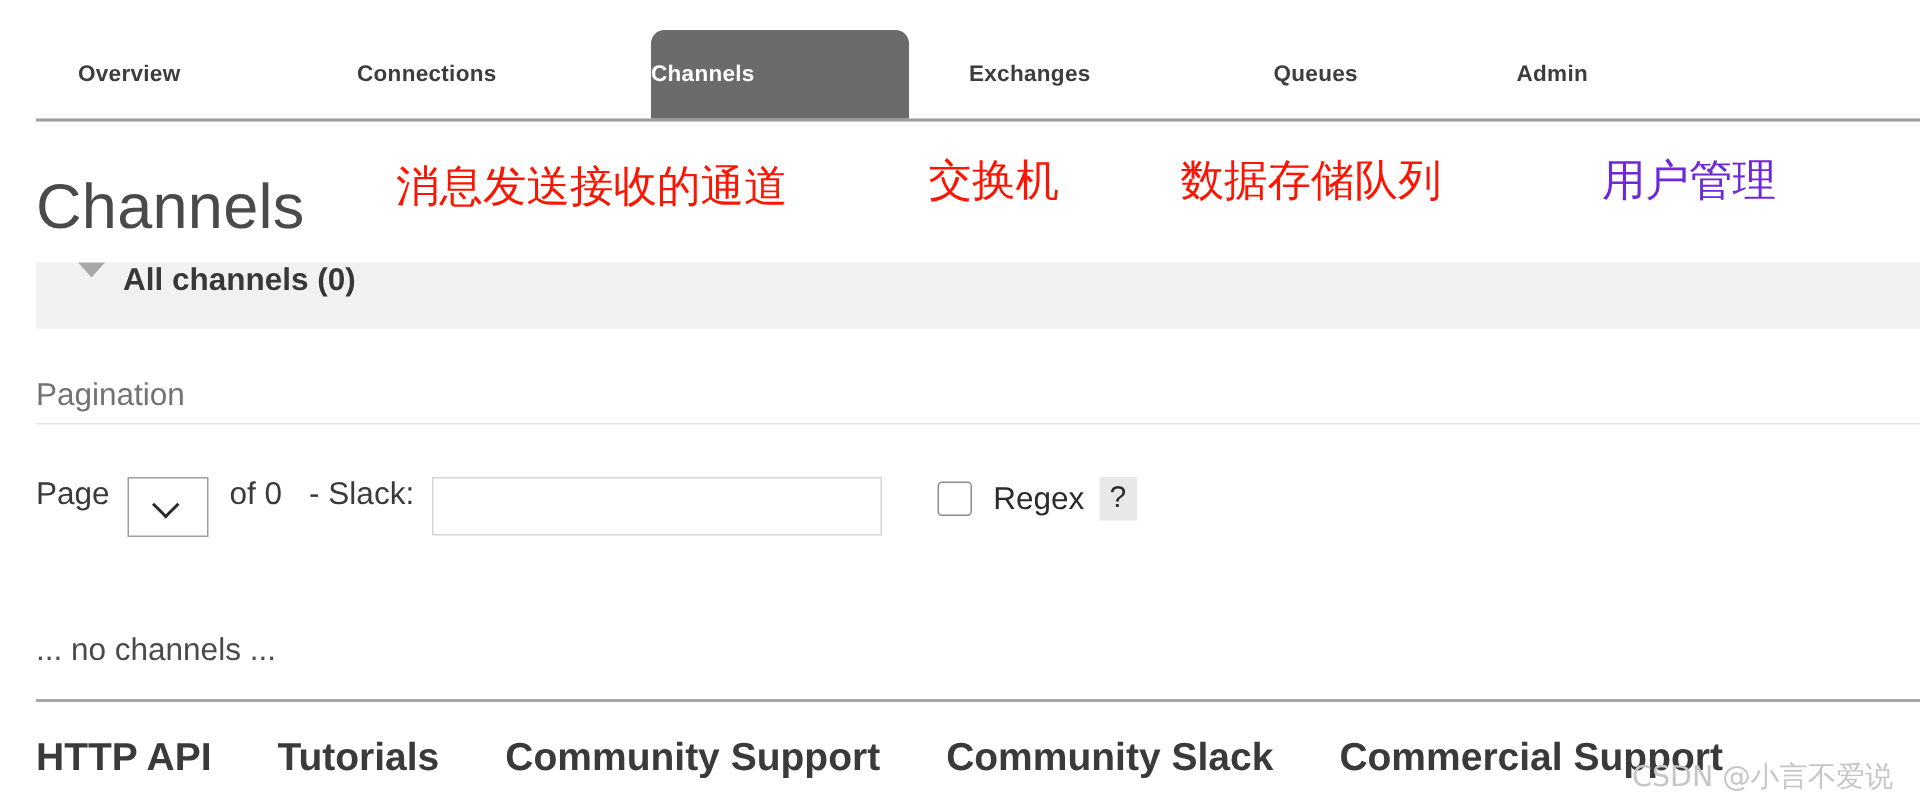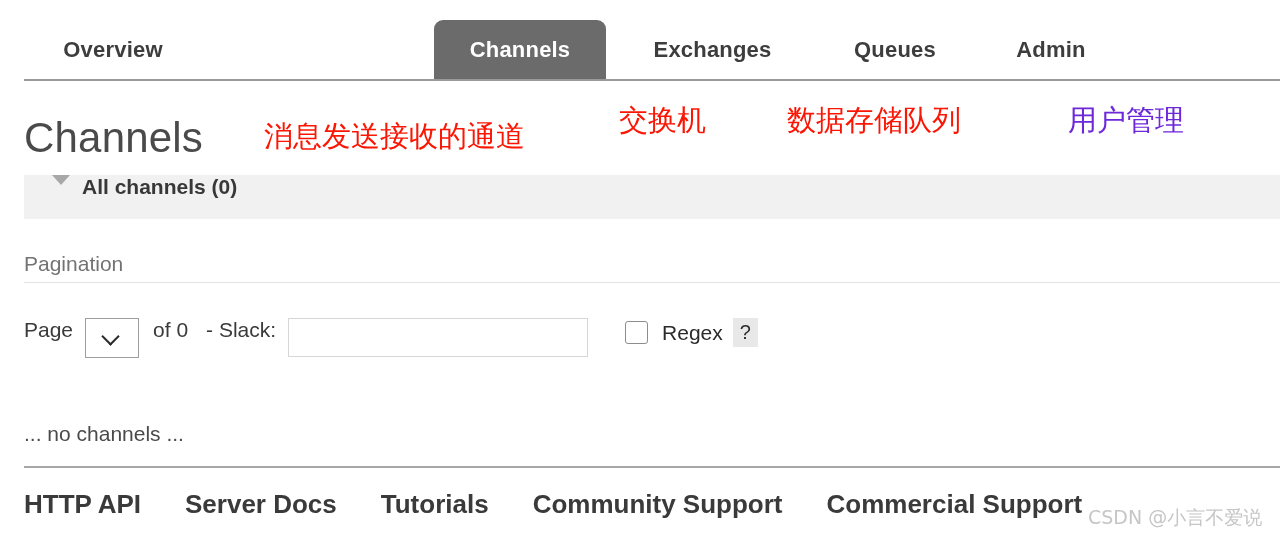--- a/index.html
+++ b/index.html
@@ -31,23 +31,22 @@
     width: 1256px;
     height: 2px;
     background: #9a9a9a;
   }
   .tab {
     position: absolute;
     top: 20px;
     height: 59px;
     display: flex;
     align-items: center;
-    justify-content: center;
     box-sizing: border-box;
-    font-size: 22px;
+    font-size: 15px;
     font-weight: bold;
     letter-spacing: 0.2px;
     color: #3d3d3d;
     background: transparent;
     white-space: nowrap;
     cursor: pointer;
   }
   .tab.active {
     background: #6b6b6b;
     color: #ffffff;
@@ -262,35 +261,38 @@
 </style>
 </head>
 <body>
 
 <div id="tab-bar">
   <div class="tab-underline"></div>
 
   <div class="tab" id="tab-0" style="left: 52px; width: 122px;">
     <span>Overview</span>
   </div>
+  <div class="tab" id="tab-1" style="left: 238px; width: 157px;">
+    <span>Connections</span>
+  </div>
   <div class="tab active" id="tab-2" style="left: 434px; width: 172px;">
     <span>Channels</span>
   </div>
   <div class="tab" id="tab-3" style="left: 646px; width: 133px;">
     <span>Exchanges</span>
   </div>
   <div class="tab" id="tab-5" style="left: 1011px; width: 80px;">
     <span>Admin</span>
   </div>
   <div class="tab" id="tab-4" style="left: 849px; width: 92px;">
     <span>Queues</span>
   </div>
 </div>
 
-<div class="annotation" id="anno-0" style="left: 264px; top: 122px; color: rgb(251, 22, 4);">消息发送接收的通道</div>
+<div class="annotation" id="anno-0" style="left: 264px; top: 110px; color: rgb(251, 22, 4);">消息发送接收的通道</div>
 <div class="annotation" id="anno-1" style="left: 619px; top: 106px; color: rgb(251, 22, 4);">交换机</div>
 <div class="annotation" id="anno-2" style="left: 787px; top: 106px; color: rgb(251, 22, 4);">数据存储队列</div>
 <div class="annotation" id="anno-3" style="left: 1021px; top: 106px; color: #6d28d9; margin-left: 47px;">用户管理</div>
 
 <div id="page-title">Channels</div>
 
 <div id="section-all-channels">
   <span class="caret"></span>
   <span class="section-label">All channels (0)</span>
 </div>
@@ -315,19 +317,19 @@
     <span class="regex-label">Regex</span>
     <span class="help-badge">?</span>
   </span>
 </div>
 
 <div id="empty-state">... no channels ...</div>
 
 <div id="footer-rule"></div>
 <div id="footer-links">
   <a class="footer-link">HTTP API</a>
-  <a class="footer-link">Server Docs</a>
   <a class="footer-link">Tutorials</a>
   <a class="footer-link">Community Support</a>
+  <a class="footer-link">Community Slack</a>
   <a class="footer-link">Commercial Support</a>
 </div>
 
 <div id="watermark">CSDN @小言不爱说</div>
 
 </body></html>

